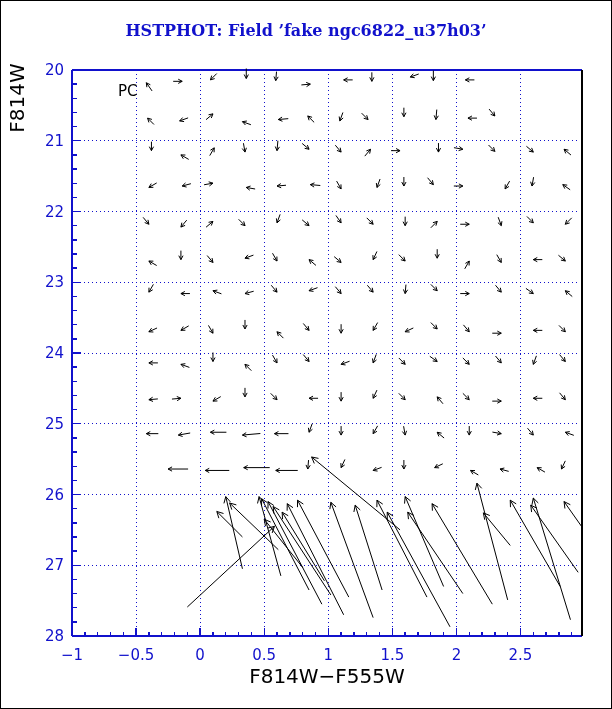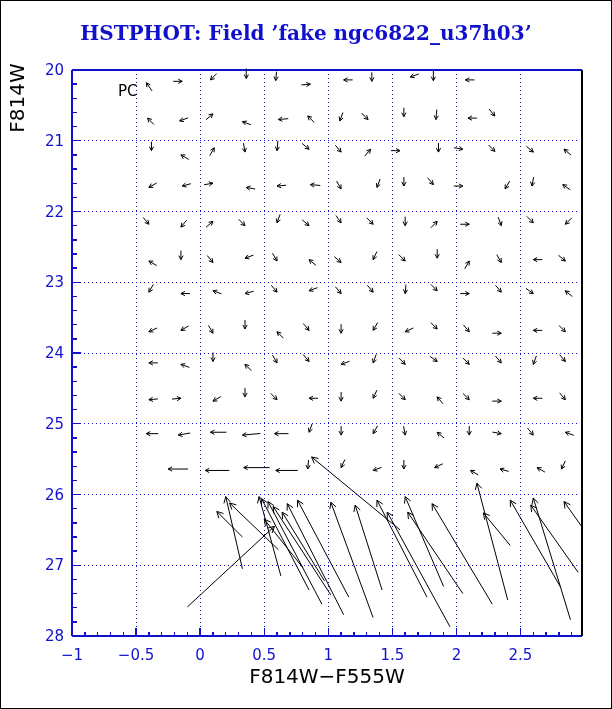--- a/index.html
+++ b/index.html
@@ -9,21 +9,21 @@
     border:1px solid #000;
     background:#fff;
     font-family:"DejaVu Sans", sans-serif;
     overflow:hidden;
   }
   .fig-title{
     position:absolute;top:20px;left:0;width:100%;
     text-align:center;
     font-family:"DejaVu Serif","Liberation Serif",serif;
     font-weight:bold;
-    font-size:20px;
+    font-size:16px;
     color:#1111cc;
     letter-spacing:0px;
   }
   svg{position:absolute;left:0;top:0;}
   text{font-family:"DejaVu Sans","Liberation Sans",sans-serif;}
 </style>
 </head>
 <body>
 
 <div class="canvas">

